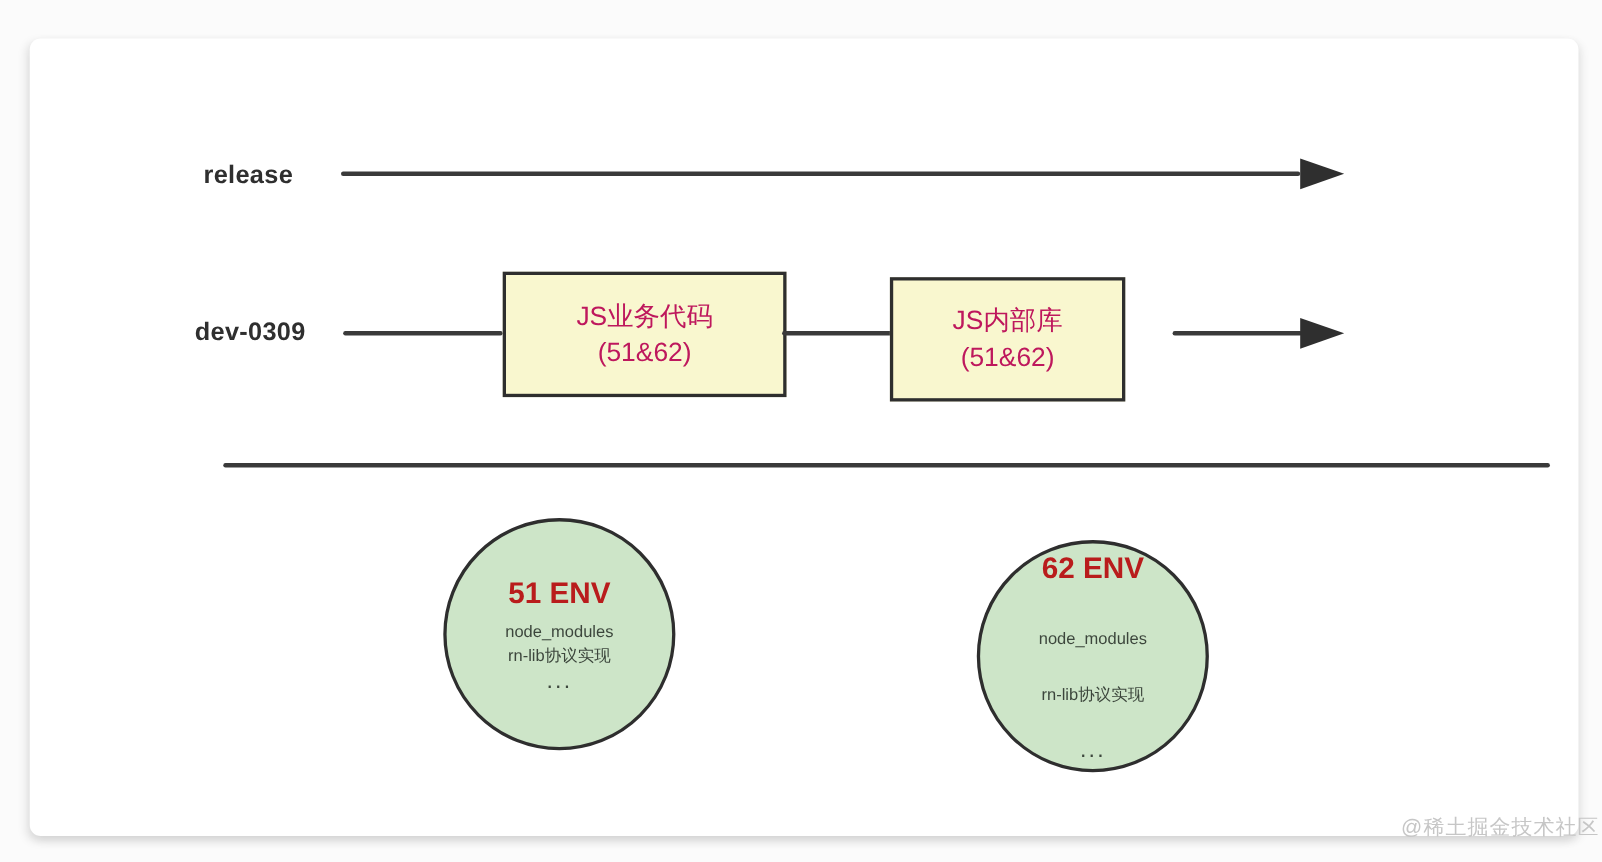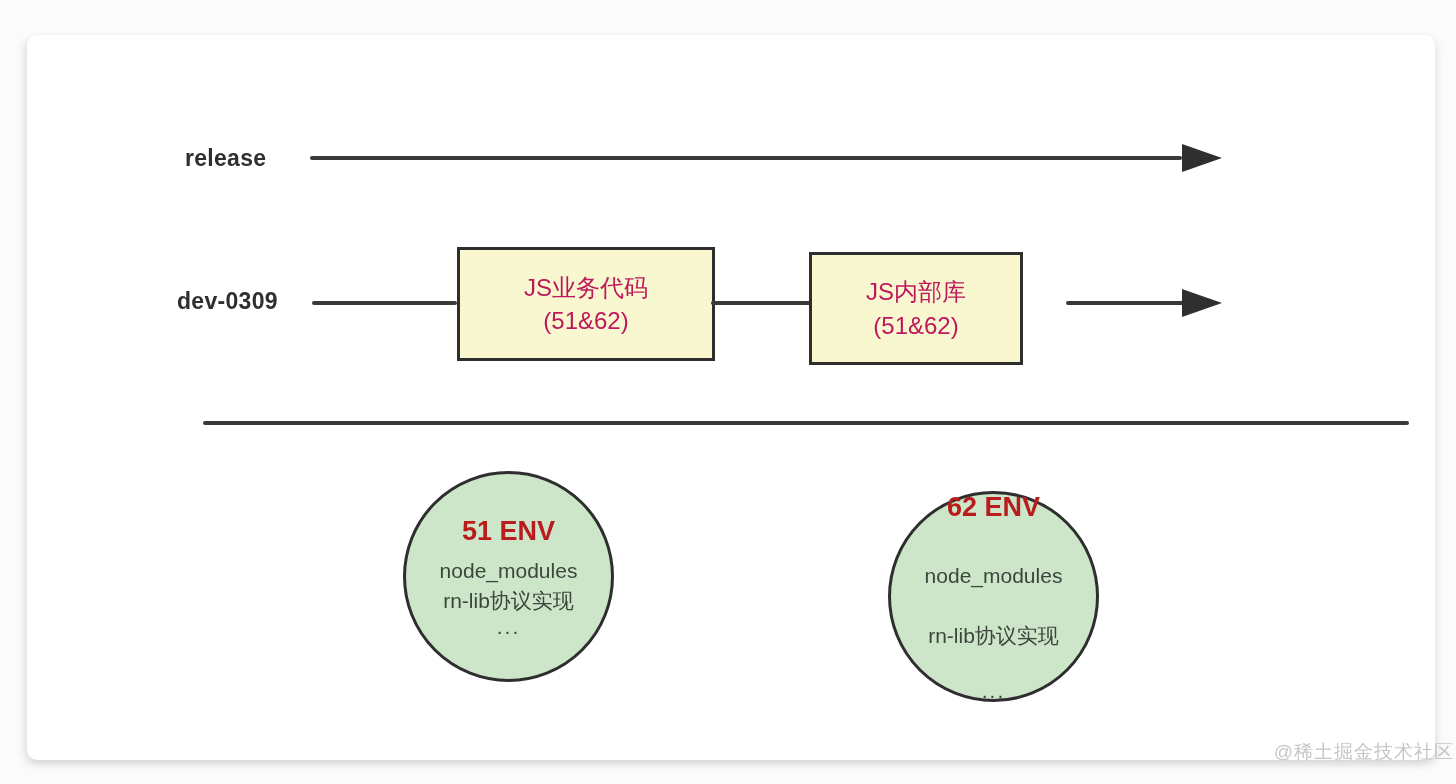--- a/index.html
+++ b/index.html
@@ -89,21 +89,21 @@
   }
   .env-1 { left: 376px; top: 436px; }
   .env-2 { left: 861px; top: 456px; gap: 29px; }
   .env-title {
     font-size: 27px;
     font-weight: 700;
     color: #b91c1c;
     margin-bottom: 9px;
   }
   .env-line {
-    font-size: 21px;
+    font-size: 15px;
     line-height: 1.45;
     white-space: nowrap;
   }
   .env-ellipsis {
     font-size: 21px;
     line-height: 1.0;
     letter-spacing: 2px;
   }
   .watermark {
     position: absolute;

